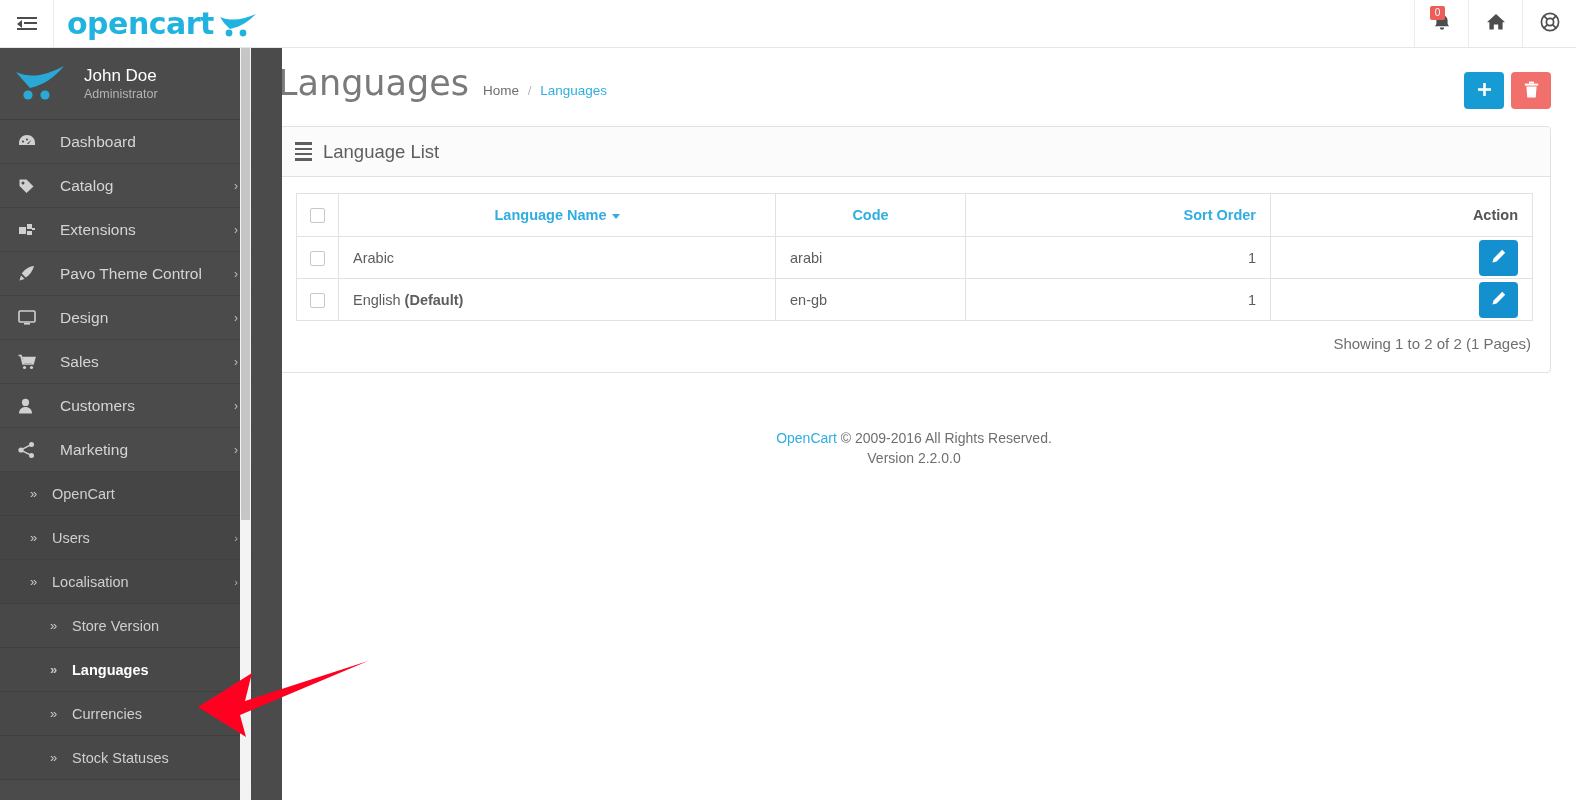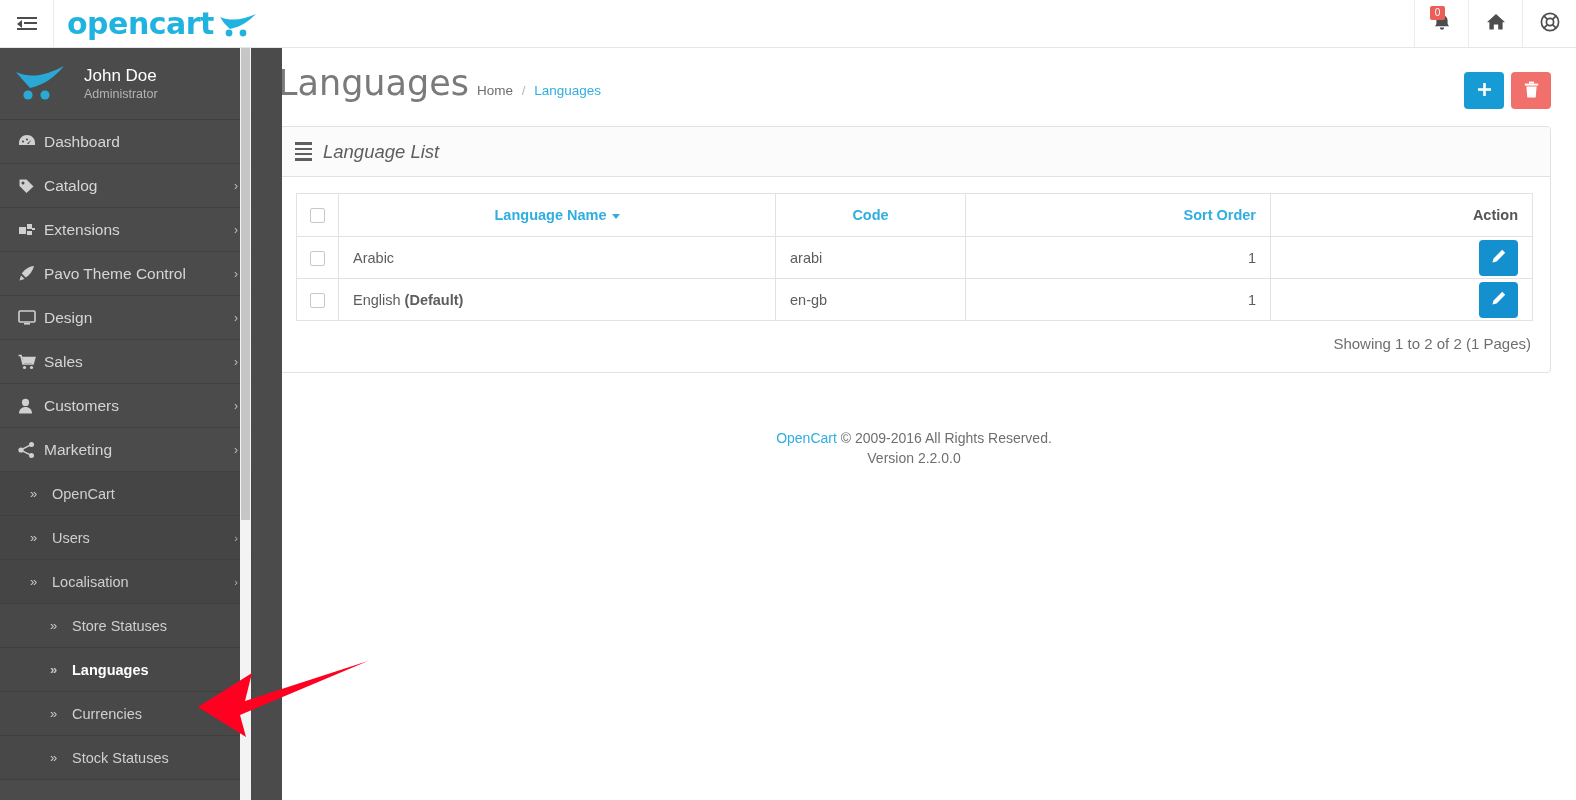--- a/index.html
+++ b/index.html
@@ -100,21 +100,21 @@
   .profile-name { font-size: 17px; color: #fff; line-height: 1.15; font-weight: normal; }
   .profile-role { font-size: 12.5px; color: #b4b4b4; margin-top: 2px; }
 
   .menu { list-style: none; margin: 0; padding: 0; }
   .menu-item {
     display: flex; align-items: center;
     height: 44px;
     padding: 0 14px 0 18px;
     color: #d5d5d5; font-size: 15.5px;
     border-bottom: 1px solid #424242;
-    cursor: pointer; position: relative;
+    cursor: pointer; position: relative; gap: 16px;
   }
   .menu-item .mi-icon {
     width: 26px; flex: none;
     display: flex; align-items: center;
     color: #d0d0d0;
   }
   .menu-item .mi-label { flex: 1; }
   .menu-item .mi-caret { font-size: 12px; color: #bdbdbd; }
   .menu-item.active {
     background: #3b3b3b; color: #ffffff;
@@ -159,21 +159,21 @@
     display: flex; align-items: flex-start;
     padding: 16px 25px 0 26px;
     height: 78px;
   }
   .page-title {
     font-size: 35px; color: #7a7a7a; font-weight: normal;
     margin: 0; line-height: 1.1;
     font-family: "DejaVu Sans", sans-serif;
   }
   .breadcrumb {
-    margin-left: 8px; padding-top: 19px;
+    margin-left: 14px; padding-top: 19px;
     font-size: 13.5px; color: #8d8d8d;
   }
   .breadcrumb a { color: #6e6e6e; text-decoration: none; }
   .breadcrumb .crumb-sep { margin: 0 5px; color: #b9b9b9; }
   .breadcrumb .crumb-active { color: #30aee0; }
 
   .head-actions { margin-left: auto; display: flex; gap: 7px; padding-top: 8px; }
   .btn-sq {
     width: 40px; height: 37px; border: none; border-radius: 4px;
     display: flex; align-items: center; justify-content: center;
@@ -187,21 +187,20 @@
     border: 1px solid #e2e2e2;
     border-radius: 4px;
     background: #fff;
   }
   .panel-heading {
     height: 50px; display: flex; align-items: center;
     padding: 0 16px; gap: 11px;
     border-bottom: 1px solid #e2e2e2;
     background: #fbfbfb;
     border-radius: 4px 4px 0 0;
-    font-style: italic;
   }
   .panel-title { font-size: 18.5px; color: #5e5e5e; font-weight: normal; }
   .list-icon { display: flex; flex-direction: column; gap: 2.6px; width: 17px; }
   .list-icon span { display: block; height: 2.6px; background: #5e5e5e; width: 100%; }
 
   .panel-body { padding: 16px 17px 8px 17px; }
 
   table.data {
     width: 100%; border-collapse: collapse;
     border: 1px solid #e2e2e2;
@@ -459,21 +458,21 @@
 
         <li class="submenu-item">
           <span class="si-chev">»</span>
           <span class="si-label">Localisation</span>
           <span class="si-caret">›</span>
         </li>
 
         <ul class="submenu submenu-l2">
           <li class="submenu-item">
             <span class="si-chev">»</span>
-            <span class="si-label">Store Statuses</span>
+            <span class="si-label">Store Version</span>
           </li>
           <li class="submenu-item active">
             <span class="si-chev">»</span>
             <span class="si-label">Languages</span>
           </li>
           <li class="submenu-item">
             <span class="si-chev">»</span>
             <span class="si-label">Currencies</span>
           </li>
           <li class="submenu-item">

